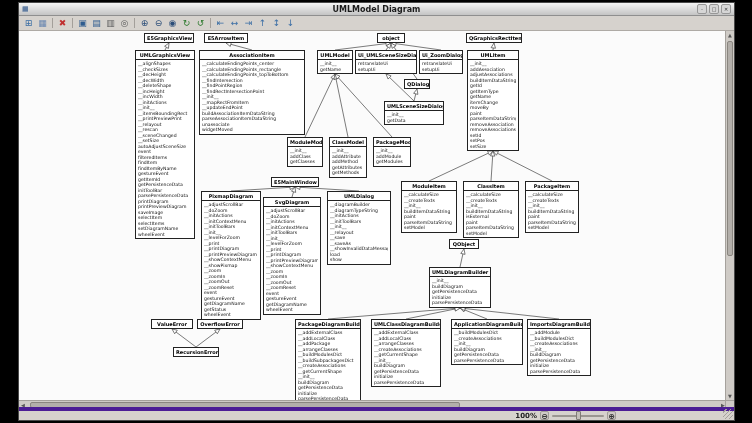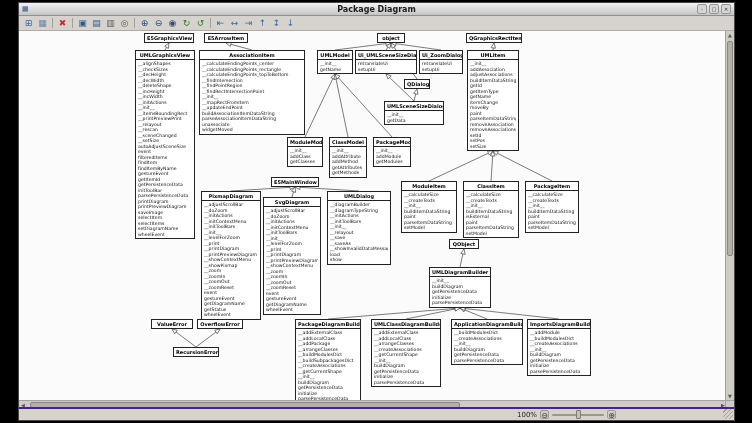--- a/index.html
+++ b/index.html
@@ -28,37 +28,37 @@
   
   .vscroll{position:absolute;right:0;top:28px;width:9px;height:369px;background:#cfcbc6;border-left:1px solid #a5a19c;box-sizing:border-box;}
   .hscroll{position:absolute;left:0;top:397px;width:708px;height:9px;background:#cfcbc6;border-top:1px solid #a5a19c;box-sizing:border-box;}
   .corner{position:absolute;right:0;top:397px;width:9px;height:9px;background:#cfcbc6;border-top:1px solid #a5a19c;border-left:1px solid #a5a19c;box-sizing:border-box;}
   .sb-arrow{position:absolute;font-size:5px;color:#555;text-align:center;width:8px;height:8px;line-height:8px;}
   .v-up{top:0;left:0;} .v-down{bottom:0;left:0;}
   .h-left{left:0;top:0;} .h-right{right:0;top:0;}
   .v-thumb{position:absolute;left:1px;width:6px;top:10px;height:215px;background:#b3afaa;border:1px solid #8a8680;border-radius:2px;box-sizing:border-box;}
   .h-thumb{position:absolute;top:1px;height:6px;left:11px;width:430px;background:#b3afaa;border:1px solid #8a8680;border-radius:2px;box-sizing:border-box;}
   
-  .statusbar{position:absolute;left:0;bottom:0;width:100%;height:13px;background:#d6d2cd;border-top:2px solid #4c1d95;box-sizing:border-box;display:flex;align-items:center;}
+  .statusbar{position:absolute;left:0;bottom:0;width:100%;height:13px;background:#d6d2cd;border-top:4px solid #4c1d95;box-sizing:border-box;display:flex;align-items:center;font-weight:bold;}
   .zoomwidget{position:absolute;right:118px;display:flex;align-items:center;gap:3px;height:100%;}
   .zoom-value{font-size:7px;color:#222;}
   .zbtn{font-size:8px;line-height:9px;width:9px;height:9px;text-align:center;color:#333;border:1px solid #a09c97;border-radius:2px;background:#cfcbc6;box-sizing:border-box;}
   .zslider{position:relative;width:52px;height:9px;}
   .zslider::before{content:"";position:absolute;left:0;right:0;top:4px;height:2px;background:#9a9691;border-radius:1px;}
   .zhandle{position:absolute;left:24px;top:0;width:5px;height:9px;background:#c3bfba;border:1px solid #807c77;border-radius:1px;box-sizing:border-box;}
   .grip{position:absolute;right:1px;bottom:1px;width:10px;height:10px;background:repeating-linear-gradient(135deg,transparent 0 2px,#a5a19c 2px 3px);}
 </style>
 </head>
 <body>
 
 <div class="window">
 
   <div class="titlebar">
     <span class="win-icon">▦</span>
-    <span class="title">Package Diagram</span>
+    <span class="title">UMLModel Diagram</span>
     <span class="tb-buttons">
       <span class="tb-btn">–</span>
       <span class="tb-btn">□</span>
       <span class="tb-btn">✕</span>
     </span>
   </div>
 
   <div class="toolbar">
       <span class="tool-btn" style="color: rgb(59, 110, 165);">⊞</span>
       <span class="tool-btn" style="color: rgb(106, 135, 176);">▦</span>

